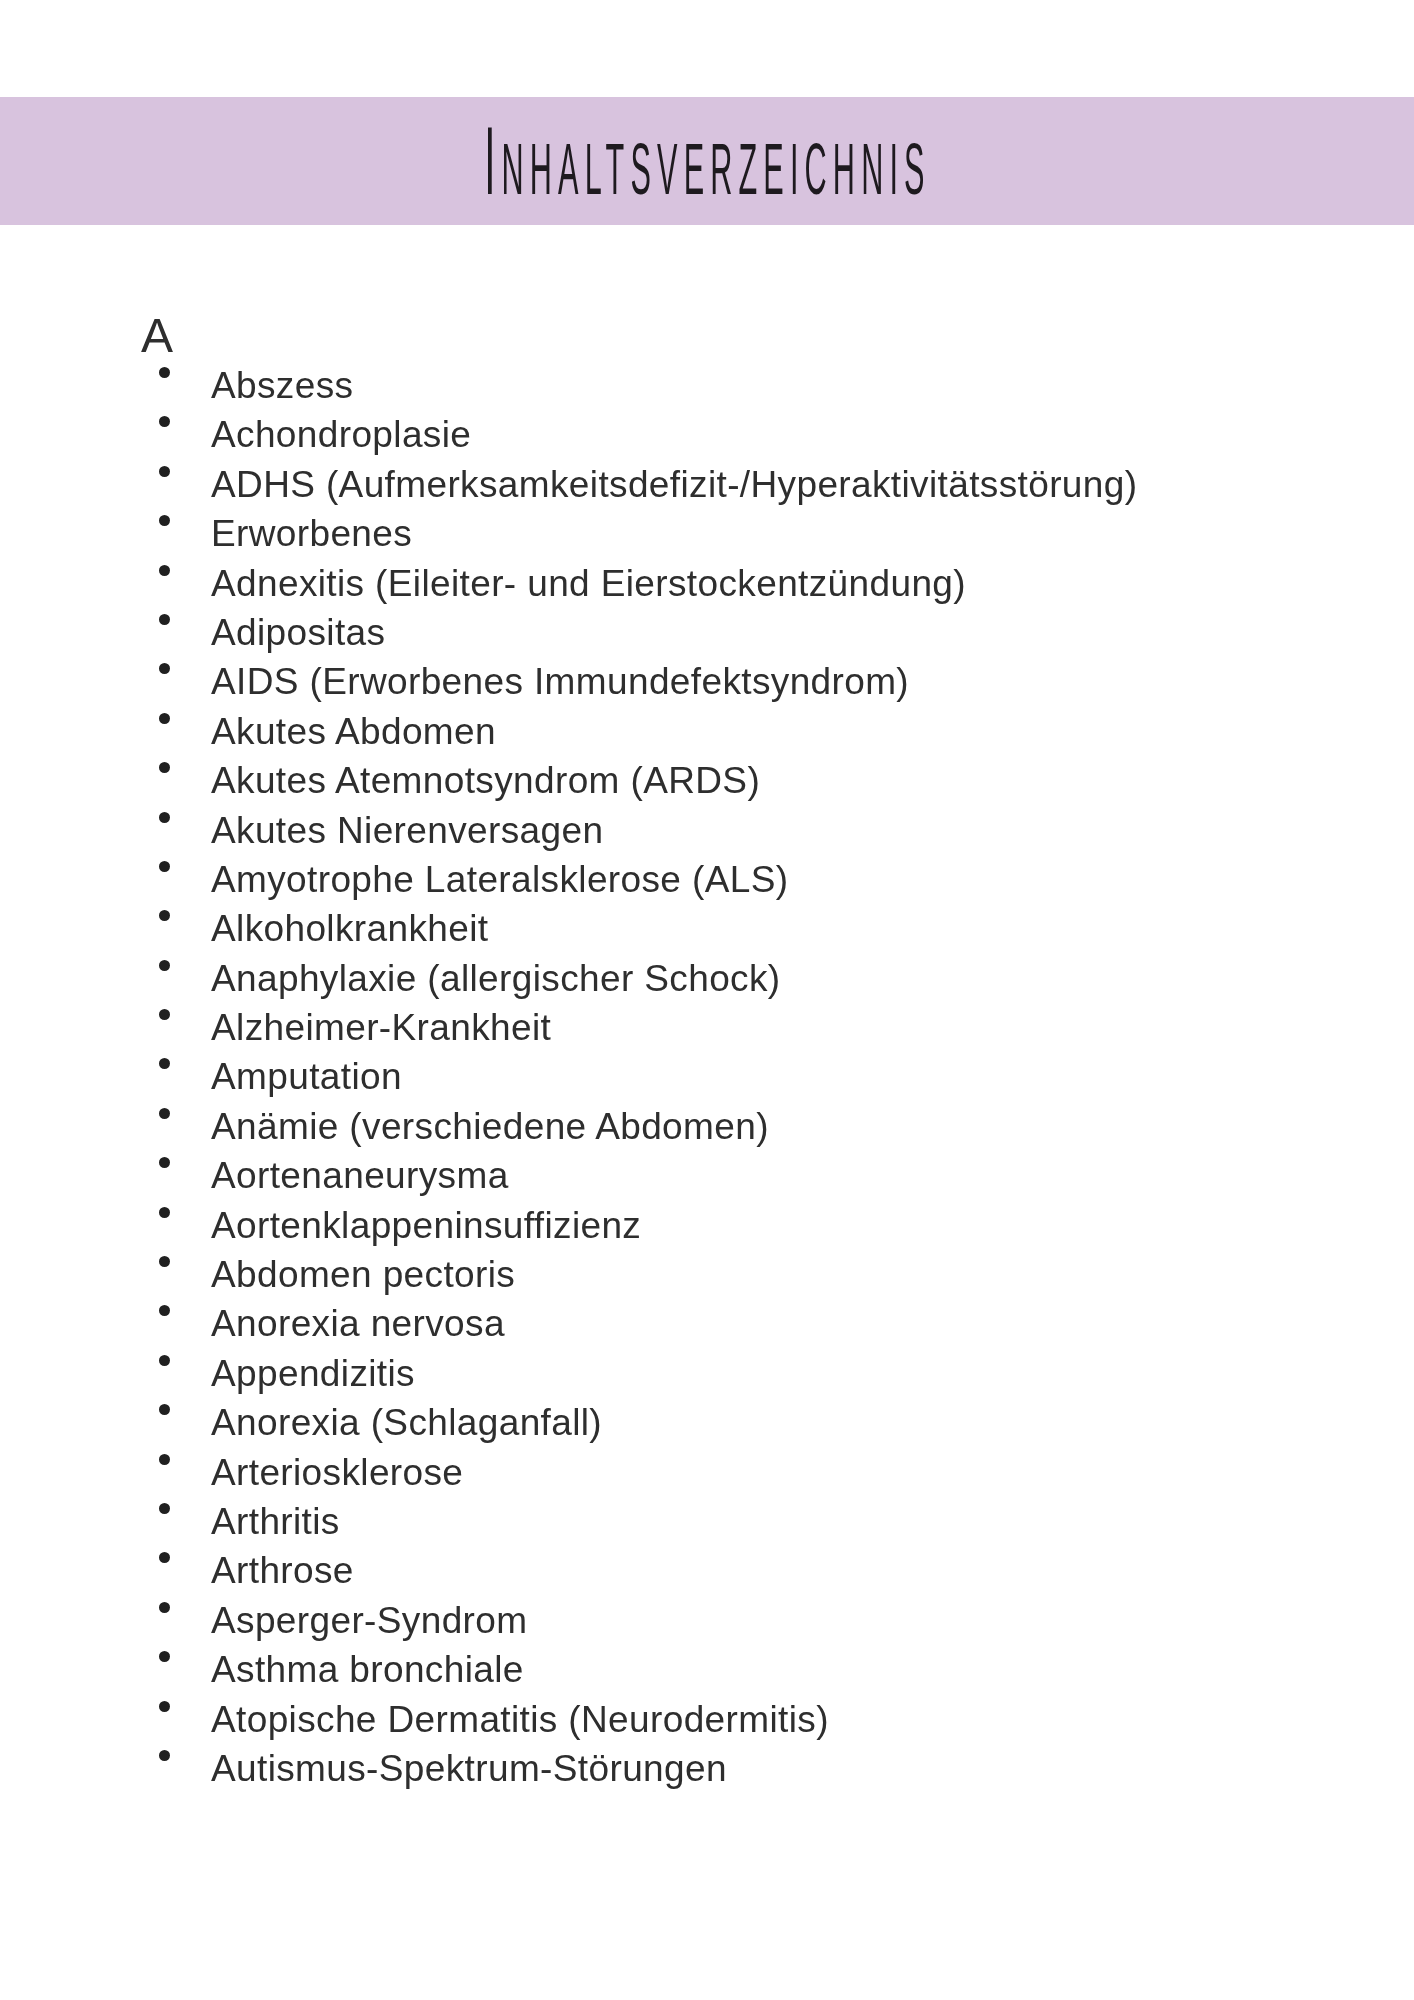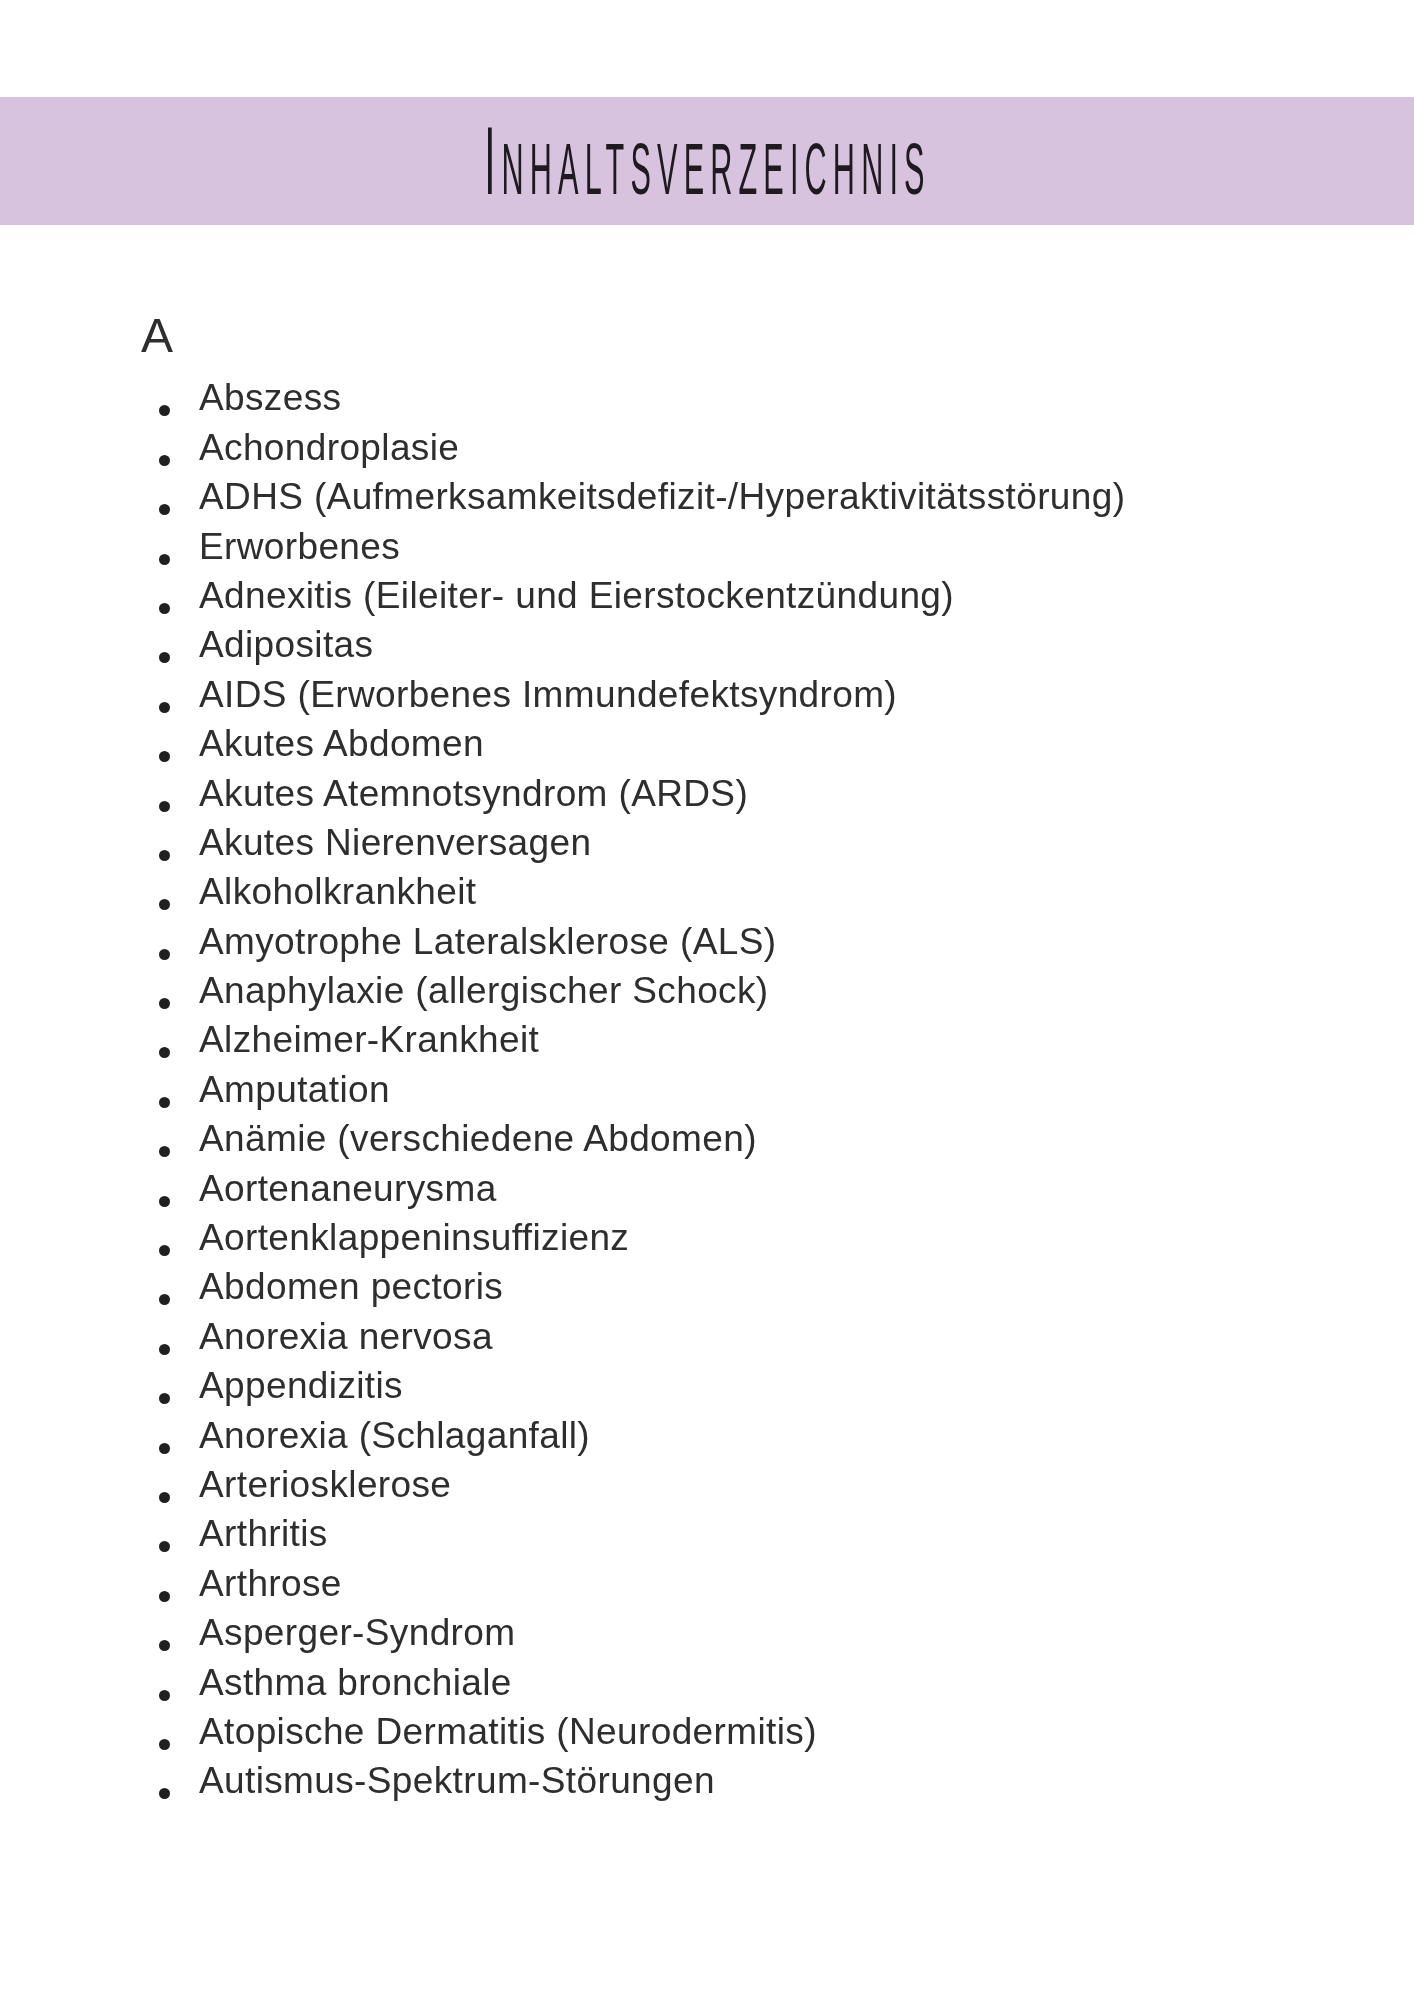--- a/index.html
+++ b/index.html
@@ -50,22 +50,23 @@
     font-weight:400;
     color:var(--text-color);
   }
   .toc-list {
     list-style:none;
     margin-top:7px;
   }
   .toc-item {
     height:49.4px;
     display:flex;
-    align-items:flex-end;
+    align-items:flex-start;
     padding-left:159px;
+    gap:12px;
   }
   .bullet {
     flex:0 0 auto;
     width:11px; height:11px;
     border-radius:50%;
     background:var(--bullet-color);
     margin-right:29px;
   }
   .item-label {
     font-size:37px;
@@ -122,25 +123,25 @@
           <li class="toc-item">
             <span class="bullet"></span>
             <span class="item-label">Akutes Atemnotsyndrom (ARDS)</span>
           </li>
           <li class="toc-item">
             <span class="bullet"></span>
             <span class="item-label">Akutes Nierenversagen</span>
           </li>
           <li class="toc-item">
             <span class="bullet"></span>
+            <span class="item-label">Amyotrophe Lateralsklerose (ALS)</span>
+          </li>
+          <li class="toc-item">
+            <span class="bullet"></span>
             <span class="item-label">Alkoholkrankheit</span>
-          </li>
-          <li class="toc-item">
-            <span class="bullet"></span>
-            <span class="item-label">Amyotrophe Lateralsklerose (ALS)</span>
           </li>
           <li class="toc-item">
             <span class="bullet"></span>
             <span class="item-label">Anaphylaxie (allergischer Schock)</span>
           </li>
           <li class="toc-item">
             <span class="bullet"></span>
             <span class="item-label">Alzheimer-Krankheit</span>
           </li>
           <li class="toc-item">

